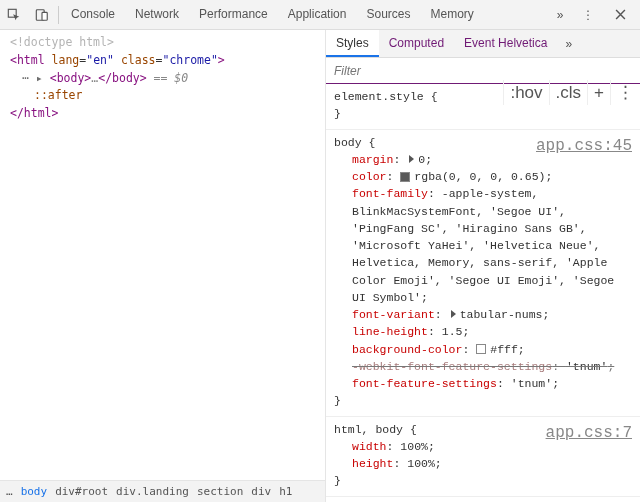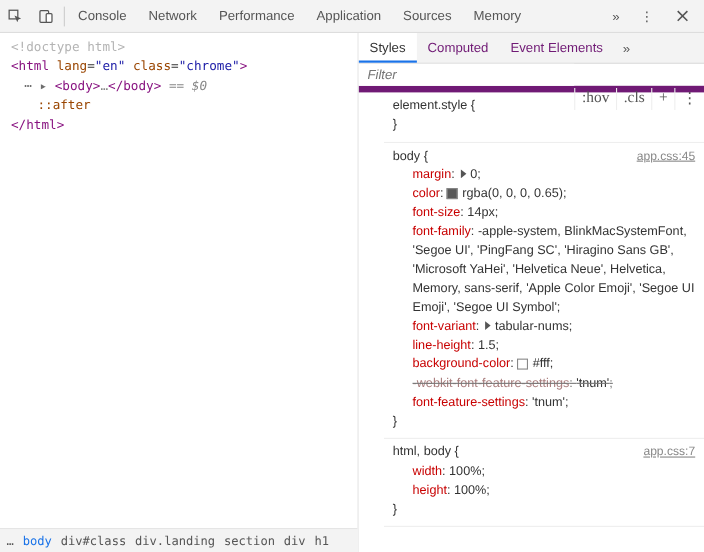--- a/index.html
+++ b/index.html
@@ -30,27 +30,27 @@
   .ellipsis { color: #888; }
   .suffix { color: #888; font-style: italic; }
   .arrow { color: #6e6e6e; display:inline-block; width:10px; }
 
   
   .styles-panel { flex: 1; display: flex; flex-direction: column; overflow: hidden; }
   .sp-tabs { display:flex; align-items:center; border-bottom: 1px solid #ddd; height: 28px; background:#f3f3f3;text-align:right; }
   .sp-tabs .stab { padding: 0 10px; height:100%; display:flex; align-items:center; color:#701a75; cursor:pointer; border-bottom:2px solid transparent; }
   .sp-tabs .stab.active { color:#333; border-bottom-color:#1a73e8; background:#fff; }
   .sp-tabs .more { padding: 0 8px; color:#555; cursor:pointer; }
-  .sp-filter { display:flex; align-items:center; border-bottom: 6px solid #701a75; height: 26px; }
+  .sp-filter { display:flex; align-items:center; border-bottom: 1px solid #701a75; height: 26px; }
   .sp-filter input { flex:1; border:none; outline:none; padding: 0 8px; font-size:12px; font-style: italic; color:#888; height:100%; }
-  .sp-filter .pill { padding: 0 6px; color:#555; font-family: Liberation Serif, serif; font-size:14px; cursor:pointer; border-left:1px solid #eee; height:100%; display:flex; align-items:center;margin-top:44px; }
+  .sp-filter .pill { padding: 0 6px; color:#555; font-family: Liberation Sans, sans-serif; font-size:17px; cursor:pointer; border-left:1px solid #eee; height:100%; display:flex; align-items:center;margin-top:44px; }
 
-  .rules { flex:1; overflow:auto; font-family: Liberation Sans, sans-serif; font-size: 11.5px; line-height: 1.5; margin-left: 23px; }
+  .rules { flex:1; overflow:auto; font-family: Liberation Mono, monospace; font-size: 11.5px; line-height: 1.5; }
   .rule { padding: 4px 8px 6px 8px; border-bottom: 1px solid #eee; position: relative; }
-  .rule .src { float: right; color:#888; font-size: 11px; text-decoration: underline; cursor:pointer; }
+  .rule .src { float: right; color:#888; font-size: 16px; text-decoration: underline; cursor:pointer; }
   .sel { color:#333; }
   .brace { color:#333; }
   .decl { padding-left: 18px; }
   .prop { color: #c80000; }
   .val { color: #333; }
   .struck { text-decoration: line-through; color:#777; }
   .struck .prop { color:#a97d7d; }
   .tri { display:inline-block; width:0; height:0; border-top:4px solid transparent; border-bottom:4px solid transparent; border-left:5px solid #555; margin: 0 4px 1px 2px; vertical-align: middle; }
   .swatch { display:inline-block; width:10px; height:10px; border:1px solid #888; margin-right:4px; vertical-align: middle; }
 
@@ -102,53 +102,52 @@
       <div class="dom-tree">
         <div class="dom-line indent1"><span class="db">&lt;!doctype html&gt;</span></div>
         <div class="dom-line indent1"><span class="tag">&lt;html</span> <span class="attr-n">lang</span>=<span class="attr-v">"<span>en</span>"</span> <span class="attr-n">class</span>=<span class="attr-v">"<span>chrome</span>"</span><span class="tag">&gt;</span></div>
         <div class="dom-line indent2"><span style="color:#6e6e6e">⋯ ▸</span> <span class="selected"><span class="tag">&lt;body&gt;</span><span class="ellipsis">…</span><span class="tag">&lt;/body&gt;</span></span><span class="suffix"> == $0</span></div>
         <div class="dom-line indent3"><span style="color:#994500">::after</span></div>
         <div class="dom-line indent1"><span class="tag">&lt;/html&gt;</span></div>
       </div>
       <div class="breadcrumbs" id="breadcrumbs">
           <span class="bc">…</span>
           <span class="bc active">body</span>
-          <span class="bc">div#class</span>
+          <span class="bc">div#root</span>
           <span class="bc">div.landing</span>
           <span class="bc">section</span>
           <span class="bc">div</span>
           <span class="bc">h1</span>
         </div>
     </div>
 
     <div class="styles-panel">
       <div class="sp-tabs" id="sp-tabs">
           <div class="stab active">Styles</div>
           <div class="stab">Computed</div>
-          <div class="stab">Event Elements</div>
+          <div class="stab">Event Helvetica</div>
           <div class="more">»</div>
         </div>
       <div class="sp-filter">
         <input placeholder="Filter" style="">
         <div class="pill">:hov</div>
         <div class="pill">.cls</div>
         <div class="pill">+</div>
         <div class="pill">⋮</div>
       </div>
       <div class="rules" id="rules">
           <div class="rule">
             <div><span class="sel">element.style</span> <span class="brace">{</span></div>
             <div><span class="brace">}</span></div>
           </div>
           <div class="rule">
             <span class="src">app.css:45</span>
             <div><span class="sel">body</span> <span class="brace">{</span></div>
             <div class="decl"><span class="prop">margin</span>: <span class="tri"></span><span class="val">0</span>;</div>
             <div class="decl"><span class="prop">color</span>: <span class="swatch" style="background:#000000a6"></span><span class="val">rgba(0, 0, 0, 0.65)</span>;</div>
-            <div class="decl"><span class="prop">font-size</span>: <span class="val">14px</span>;</div>
             <div class="decl"><span class="prop">font-family</span>: <span class="val">-apple-system, BlinkMacSystemFont, 'Segoe UI', 'PingFang SC', 'Hiragino Sans GB', 'Microsoft YaHei', 'Helvetica Neue', Helvetica, Memory, sans-serif, 'Apple Color Emoji', 'Segoe UI Emoji', 'Segoe UI Symbol'</span>;</div>
             <div class="decl"><span class="prop">font-variant</span>: <span class="tri"></span><span class="val">tabular-nums</span>;</div>
             <div class="decl"><span class="prop">line-height</span>: <span class="val">1.5</span>;</div>
             <div class="decl"><span class="prop">background-color</span>: <span class="swatch" style="background:#ffffff"></span><span class="val">#fff</span>;</div>
             <div class="decl struck"><span class="prop">-webkit-font-feature-settings</span>: <span class="val">'tnum'</span>;</div>
             <div class="decl"><span class="prop">font-feature-settings</span>: <span class="val">'tnum'</span>;</div>
             <div><span class="brace">}</span></div>
           </div>
           <div class="rule">
             <span class="src">app.css:7</span>

